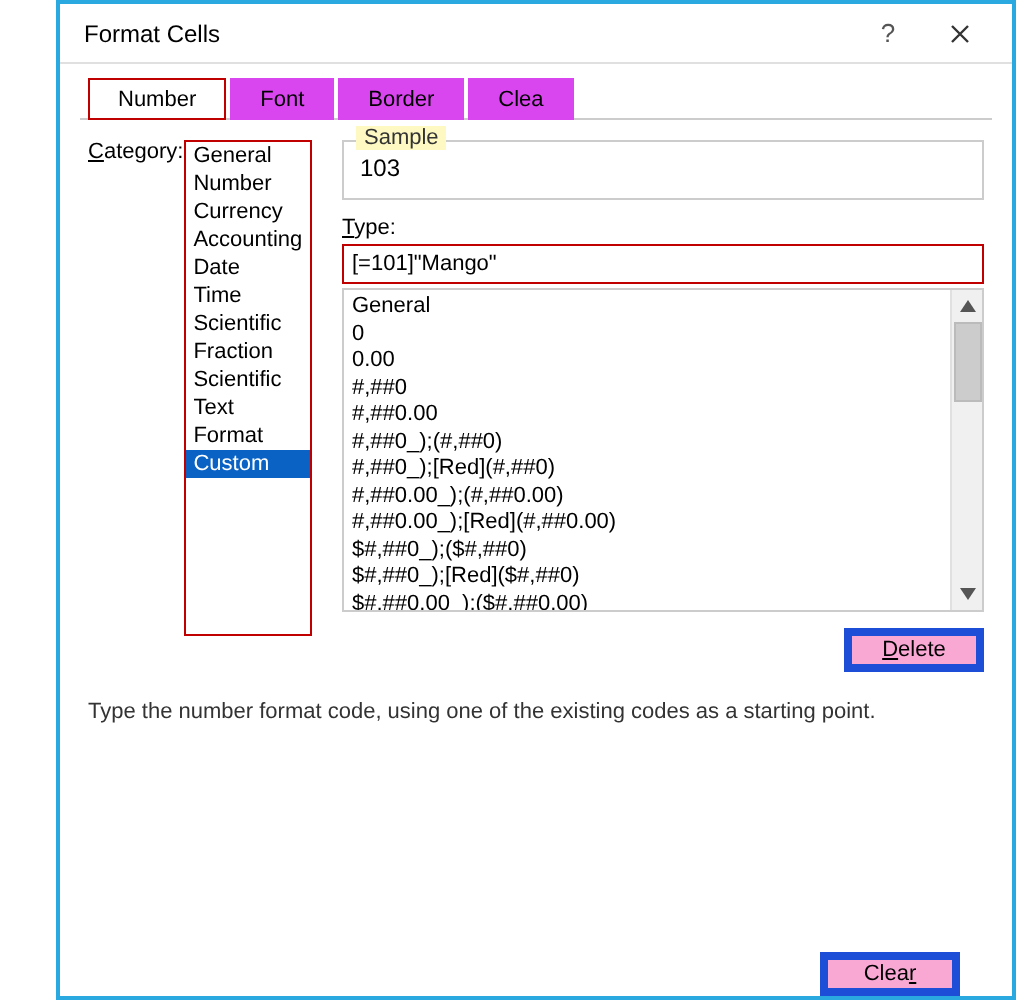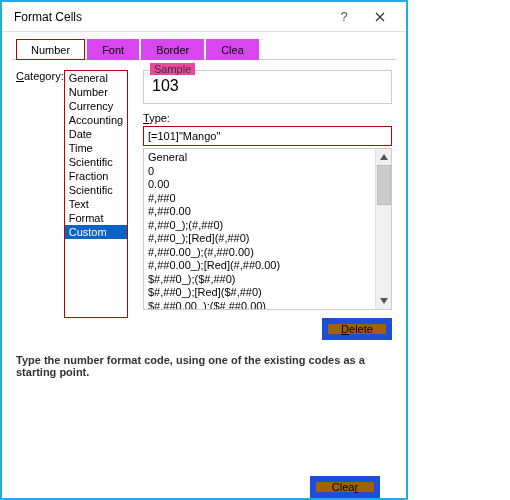--- a/index.html
+++ b/index.html
@@ -4,27 +4,28 @@
 <style>
   * { box-sizing: border-box; }
   body {
     margin: 0;
     background: #fff;
     font-family: "Segoe UI", Tahoma, sans-serif;
     font-size: 11px;
     color: #000;
   }
   .dialog {
-    width: 408px;
+    width: 480px;
     height: 500px;
     border: 2px solid #2aa8e0;
     background: #fff;
     position: relative;
     display: flex;
     flex-direction: column;
+    margin-left: 28px;
   }
   .titlebar {
     height: 30px;
     display: flex;
     align-items: center;
     padding: 0 8px 0 12px;
     border-bottom: 1px solid #e0e0e0;
   }
   .titlebar .title {
     flex: 1;
@@ -105,25 +106,25 @@
   .samplebox {
     border: 1px solid #ccc;
     padding: 6px 8px 8px 8px;
     position: relative;
     margin-bottom: 8px;
   }
   .samplebox .legend {
     position: absolute;
     top: -8px;
     left: 6px;
-    background: #ec4899;
+    background: #fef9c3;
     padding: 0 4px;
     color: #333;
   }
-  .sampletext { font-size: 16px; }
+  .sampletext { font-size: 12px; }
   .type-input {
     width: 100%;
     border: 1px solid #c00000;
     padding: 2px 4px;
     font-family: inherit;
     font-size: 11px;
     height: 20px;
     margin-bottom: 2px;
   }
   .fmtlist {
@@ -159,37 +160,36 @@
     width: 14px; background: #ccc; border: 1px solid #bbb; margin: 0 1px;
   }
   .btnrow {
     display: flex;
     justify-content: flex-end;
     margin-top: 8px;
   }
   .btn {
     min-width: 70px;
     height: 22px;
-    border: 6px solid #1d4ed8;
-    background: #a16207;
+    border: 4px solid #1d4ed8;
+    background: #f9a8d4;
     display: flex;
     align-items: center;
     justify-content: center;
     padding: 0 10px;
     margin-left: 6px;
     font-size: 11px;
   }
   .btn.primary {
     border: 2px solid #0a63c4;
     background: #e1e1e1;
   }
   .help-text {
     margin: 14px 0 0 0;
     color: #333;
-    font-weight: bold;
   }
   .footer {
     display: flex;
     justify-content: flex-end;
     padding: 10px 14px 14px 14px;
     gap: 6px;
   }
   .clear-row {
     display: flex;
     justify-content: flex-end;

